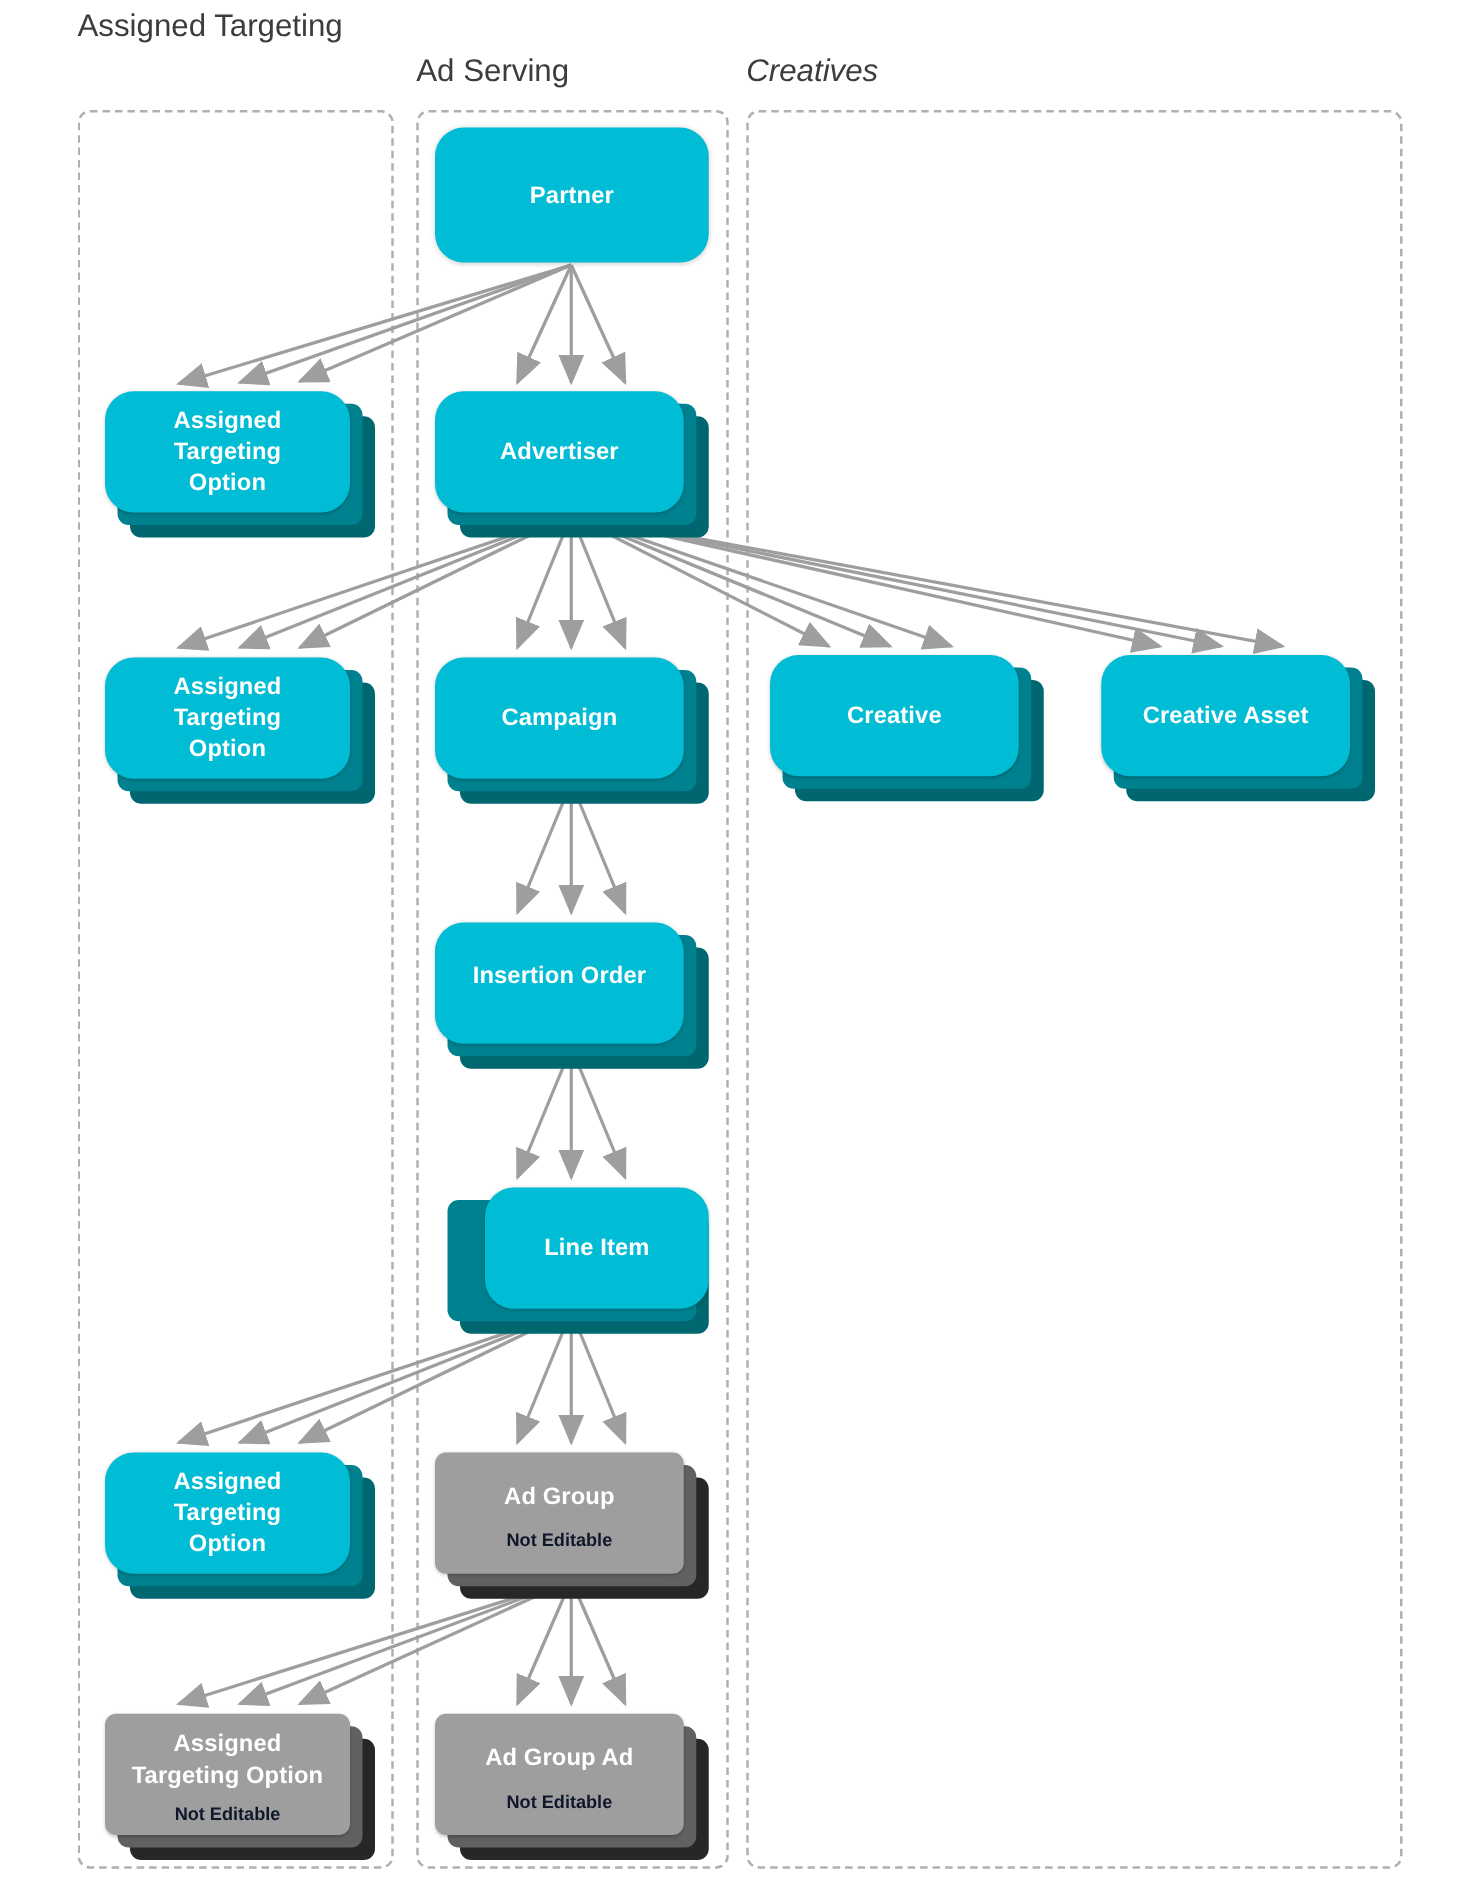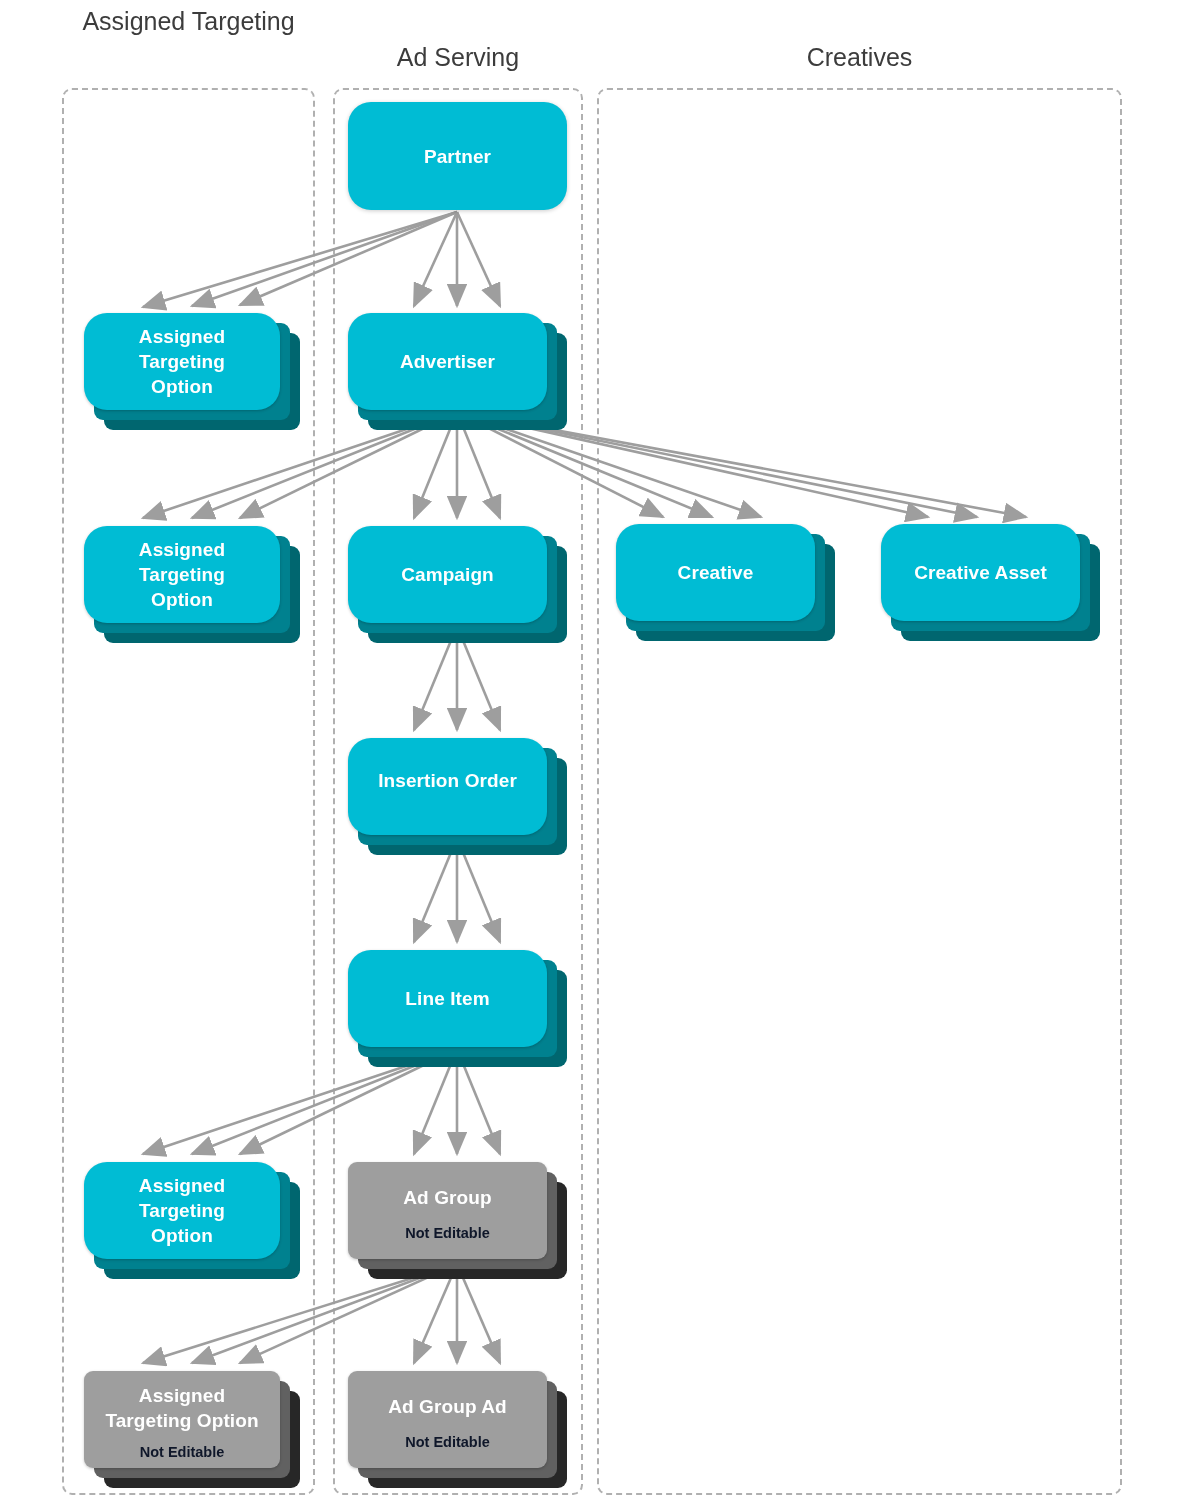--- a/index.html
+++ b/index.html
@@ -15,21 +15,21 @@
     position: relative;
     width: 1184px;
     height: 1508px;
     overflow: hidden;
     background: #ffffff;
   }
 
   
   .col-header {
     position: absolute;
-    text-align: center;
+    text-align: left;
     font-size: 25px;
     line-height: 31px;
     color: #3c3c3c;
     font-weight: 400;
     font-family: "Liberation Sans", sans-serif;
   }
 
   
   .group-box {
     position: absolute;
@@ -102,21 +102,21 @@
   .single .layer-front { box-shadow: 0 1px 4px rgba(0,0,0,0.20); }
 </style>
 </head>
 <body>
 
 <div id="canvas">
 
   <div class="col-header" style="left:62px; top:6px; width:253px;">Assigned
 Targeting</div>
   <div class="col-header" style="left:333px; top:42px; width:250px;">Ad Serving</div>
-  <div class="col-header" style="left:597px; top:42px; width:525px;">Creatives</div>
+  <div class="col-header" style="left:597px; top:42px; width:525px;font-style:italic;">Creatives</div>
 
   <div class="group-box" style="left:62px; top:88px; width:253px; height:1407px;"></div>
   <div class="group-box" style="left:333px; top:88px; width:250px; height:1407px;"></div>
   <div class="group-box" style="left:597px; top:88px; width:525px; height:1407px;"></div>
 
   <svg id="arrows" viewBox="0 0 1184 1508" xmlns="http://www.w3.org/2000/svg">
     <defs>
       <marker id="ah" markerWidth="10" markerHeight="8" refX="8.6" refY="4" orient="auto" markerUnits="strokeWidth">
         <path d="M0,0 L9.5,4 L0,8 z" fill="#9e9e9e"></path>
       </marker>
@@ -235,21 +235,21 @@
     <div class="layer layer-back" style="left:20px; top:20px; width:199px; height:97px;"></div>
     <div class="layer layer-mid" style="left:10px; top:10px; width:199px; height:97px;"></div>
     <div class="layer layer-front" style="width:199px; height:97px; justify-content:center; padding-bottom:12px;">
       <div class="node-title">Insertion Order</div>
     </div>
   </div>
 
   <div class="node cyan" style="left:348px; top:950px; width:199px; height:97px;">
     <div class="layer layer-back" style="left:20px; top:20px; width:199px; height:97px;"></div>
     <div class="layer layer-mid" style="left:10px; top:10px; width:199px; height:97px;"></div>
-    <div class="layer layer-front" style="width:199px; height:97px;">
+    <div class="layer layer-front" style="width:179px; height:97px;margin-left:40px;">
       <div class="node-title">Line Item</div>
     </div>
   </div>
 
   <div class="node cyan" style="left:84px; top:1162px; width:196px; height:97px;">
     <div class="layer layer-back" style="left:20px; top:20px; width:196px; height:97px;"></div>
     <div class="layer layer-mid" style="left:10px; top:10px; width:196px; height:97px;"></div>
     <div class="layer layer-front" style="width:196px; height:97px;">
       <div class="node-title">Assigned
 Targeting

